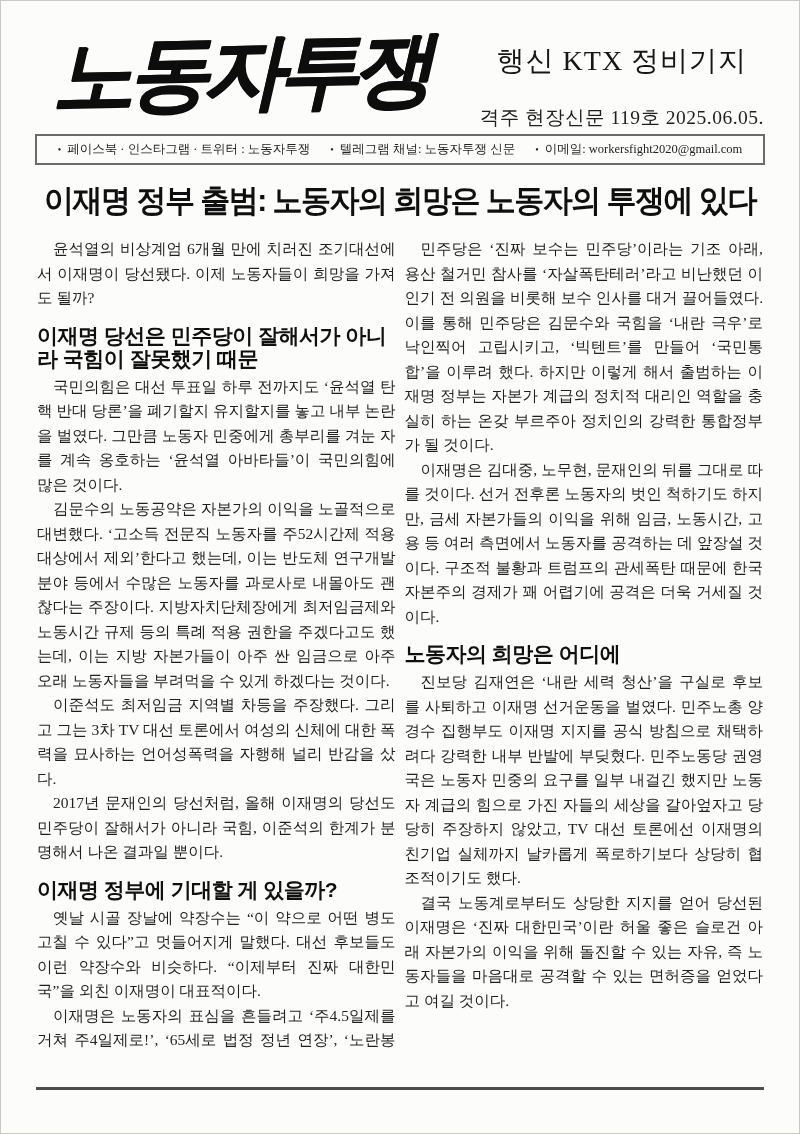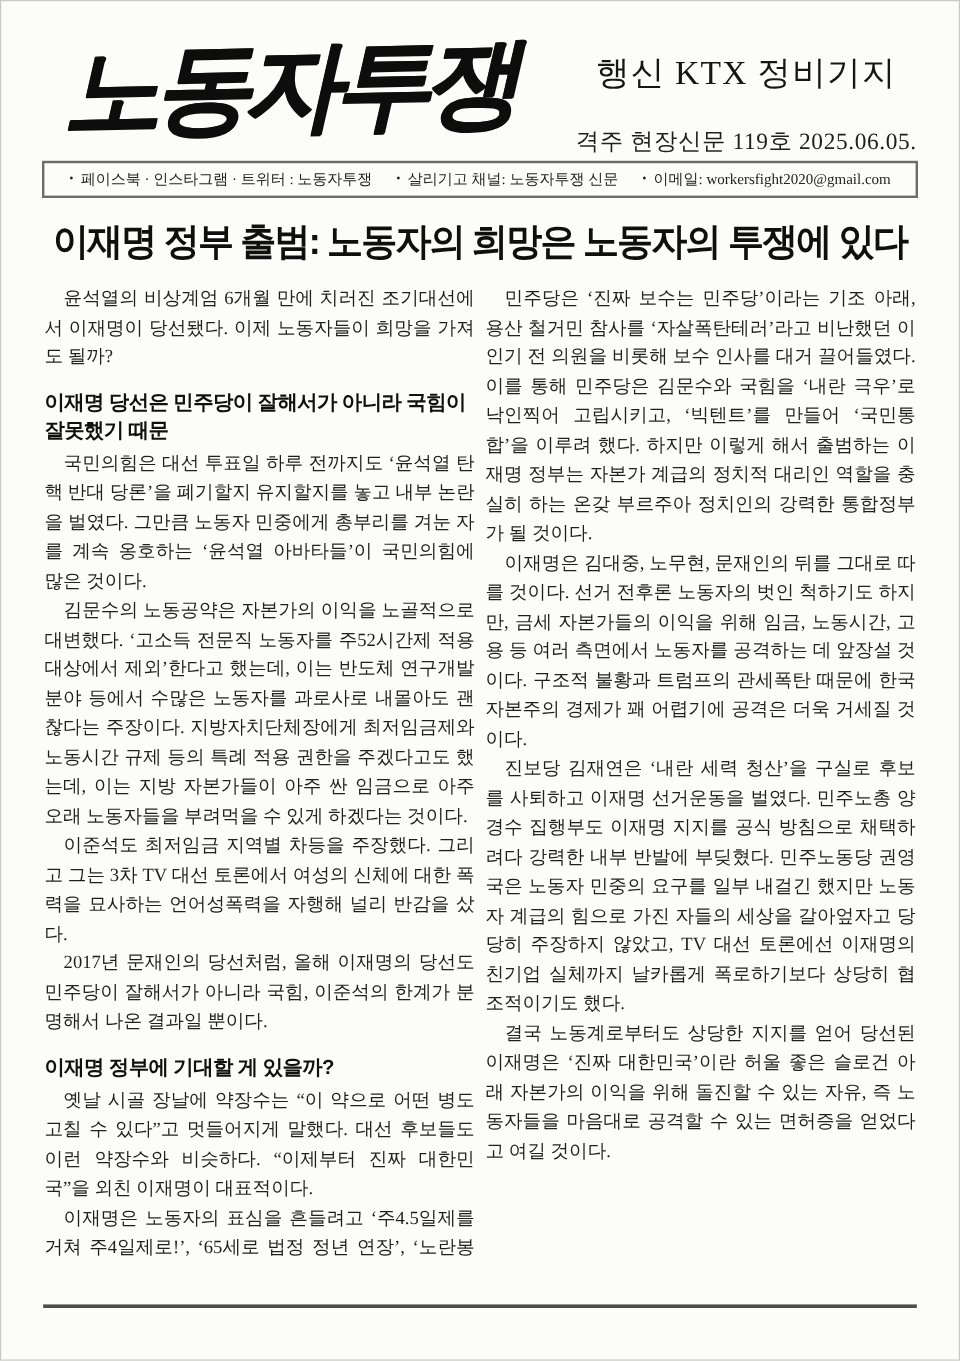--- a/index.html
+++ b/index.html
@@ -36,21 +36,21 @@
     margin:16px 10px 0;color:#0f0f0f;transform:scaleY(1.04);
   }
   
   .columns{display:flex;gap:9px;padding:15px 37px 0;height:818px;
     box-sizing:content-box;overflow:hidden;}
   .col{flex:1;min-width:0;text-align:justify;font-size:15.5px;line-height:24.5px;
     color:#1f1f1f;}
   .para{margin:0;text-indent:16px;}
   .para.noindent{text-indent:0;}
   .subhead{
-    font-family:"Liberation Sans", sans-serif;font-size:17px;font-weight:700;
+    font-family:"Liberation Sans", sans-serif;font-size:21px;font-weight:700;
     line-height:23px;letter-spacing:-0.5px;margin:13px 0 5px;color:#101010;
     text-align:left;
   }
   
   .bottom-rule{position:absolute;left:36px;right:36px;bottom:44px;
     border-top:3px solid #4d4d4d;}
 </style>
 </head>
 <body>
 
@@ -64,21 +64,21 @@
     </div>
   </header>
 
   <div class="contact-bar">
     <span class="contact-item">
       <span class="bullet">•</span>
       <span>페이스북 · 인스타그램 · 트위터 : 노동자투쟁</span>
     </span>
     <span class="contact-item">
       <span class="bullet">•</span>
-      <span>살리기고 채널: 노동자투쟁 신문</span>
+      <span>텔레그램 채널: 노동자투쟁 신문</span>
     </span>
     <span class="contact-item">
       <span class="bullet">•</span>
       <span>이메일: workersfight2020@gmail.com</span>
     </span>
   </div>
 
   <h1 class="headline">이재명 정부 출범: 노동자의 희망은 노동자의 투쟁에 있다</h1>
 
   <main class="columns">
@@ -89,20 +89,21 @@
         <p class="para">김문수의 노동공약은 자본가의 이익을 노골적으로 대변했다. ‘고소득 전문직 노동자를 주52시간제 적용 대상에서 제외’한다고 했는데, 이는 반도체 연구개발 분야 등에서 수많은 노동자를 과로사로 내몰아도 괜찮다는 주장이다. 지방자치단체장에게 최저임금제와 노동시간 규제 등의 특례 적용 권한을 주겠다고도 했는데, 이는 지방 자본가들이 아주 싼 임금으로 아주 오래 노동자들을 부려먹을 수 있게 하겠다는 것이다.</p>
         <p class="para">이준석도 최저임금 지역별 차등을 주장했다. 그리고 그는 3차 TV 대선 토론에서 여성의 신체에 대한 폭력을 묘사하는 언어성폭력을 자행해 널리 반감을 샀다.</p>
         <p class="para">2017년 문재인의 당선처럼, 올해 이재명의 당선도 민주당이 잘해서가 아니라 국힘, 이준석의 한계가 분명해서 나온 결과일 뿐이다.</p>
         <h3 class="subhead">이재명 정부에 기대할 게 있을까?</h3>
         <p class="para">옛날 시골 장날에 약장수는 “이 약으로 어떤 병도 고칠 수 있다”고 멋들어지게 말했다. 대선 후보들도 이런 약장수와 비슷하다. “이제부터 진짜 대한민국”을 외친 이재명이 대표적이다.</p>
         <p class="para">이재명은 노동자의 표심을 흔들려고 ‘주4.5일제를 거쳐 주4일제로!’, ‘65세로 법정 정년 연장’, ‘노란봉투법 재추진’ 등을 내걸었다. 하지만 이 사회의 실세인 자본가단체들을 만나선 “사회적 대화를 충분히” 하고 “단계적으로” 하겠다고 했다. 그리고 “민생의 핵심은 경제 살리기고, 그 중심엔 기</p>
       </section>
     <section class="col">
         <p class="para">민주당은 ‘진짜 보수는 민주당’이라는 기조 아래, 용산 철거민 참사를 ‘자살폭탄테러’라고 비난했던 이인기 전 의원을 비롯해 보수 인사를 대거 끌어들였다. 이를 통해 민주당은 김문수와 국힘을 ‘내란 극우’로 낙인찍어 고립시키고, ‘빅텐트’를 만들어 ‘국민통합’을 이루려 했다. 하지만 이렇게 해서 출범하는 이재명 정부는 자본가 계급의 정치적 대리인 역할을 충실히 하는 온갖 부르주아 정치인의 강력한 통합정부가 될 것이다.</p>
         <p class="para">이재명은 김대중, 노무현, 문재인의 뒤를 그대로 따를 것이다. 선거 전후론 노동자의 벗인 척하기도 하지만, 금세 자본가들의 이익을 위해 임금, 노동시간, 고용 등 여러 측면에서 노동자를 공격하는 데 앞장설 것이다. 구조적 불황과 트럼프의 관세폭탄 때문에 한국 자본주의 경제가 꽤 어렵기에 공격은 더욱 거세질 것이다.</p>
+        <h3 class="subhead">노동자의 희망은 어디에</h3>
         <p class="para">진보당 김재연은 ‘내란 세력 청산’을 구실로 후보를 사퇴하고 이재명 선거운동을 벌였다. 민주노총 양경수 집행부도 이재명 지지를 공식 방침으로 채택하려다 강력한 내부 반발에 부딪혔다. 민주노동당 권영국은 노동자 민중의 요구를 일부 내걸긴 했지만 노동자 계급의 힘으로 가진 자들의 세상을 갈아엎자고 당당히 주장하지 않았고, TV 대선 토론에선 이재명의 친기업 실체까지 날카롭게 폭로하기보다 상당히 협조적이기도 했다.</p>
         <p class="para">결국 노동계로부터도 상당한 지지를 얻어 당선된 이재명은 ‘진짜 대한민국’이란 허울 좋은 슬로건 아래 자본가의 이익을 위해 돌진할 수 있는 자유, 즉 노동자들을 마음대로 공격할 수 있는 면허증을 얻었다고 여길 것이다.</p>
       </section>
   </main>
 
   <div class="bottom-rule"></div>
 
 </div>
 
 </body></html>

